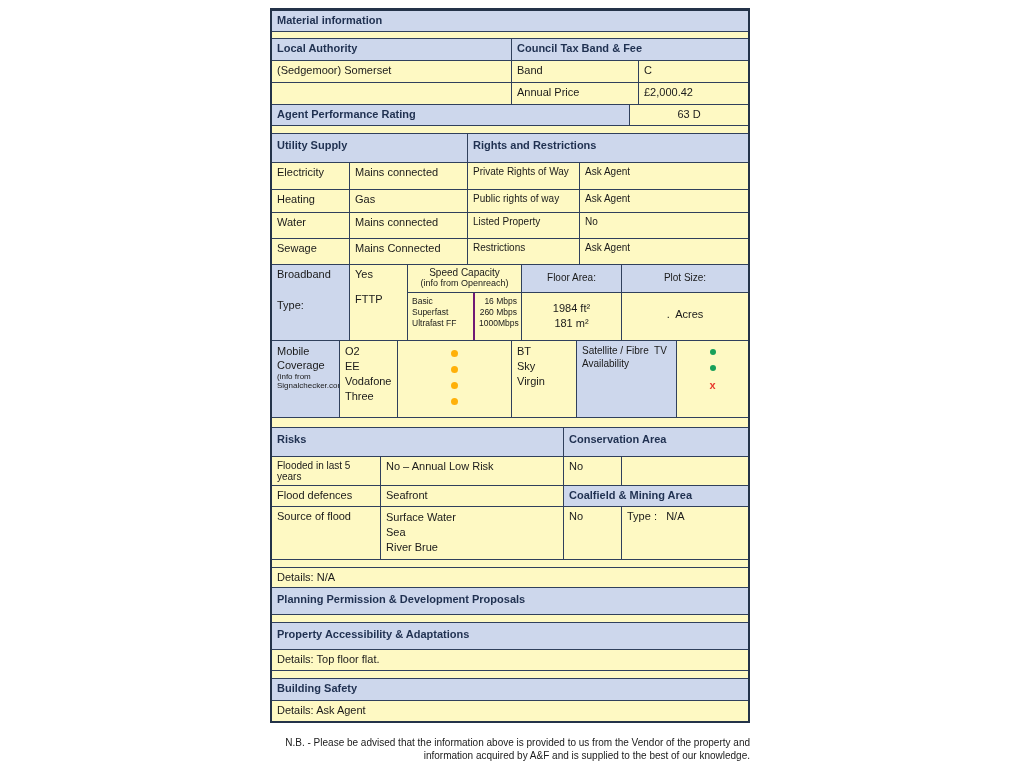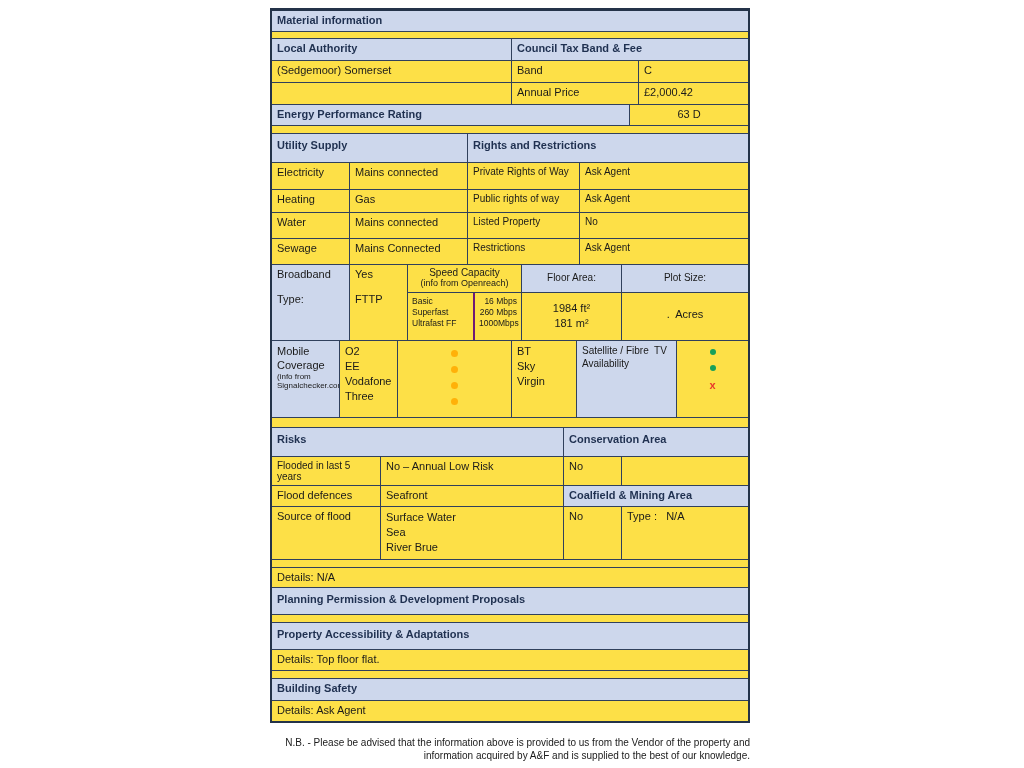--- a/index.html
+++ b/index.html
@@ -1,21 +1,21 @@
 <!DOCTYPE html>
 <html><head>
 <meta charset="utf-8">
 <style>
   html,body{margin:0;padding:0;}
   body{
     width:1024px;height:768px;background:#ffffff;position:relative;overflow:hidden;
     font-family:"Liberation Sans","DejaVu Sans",sans-serif;color:#1a1a1a;
   }
   .doc{
-    position:absolute;left:270px;top:8px;width:480px;background:#fde047;
+    position:absolute;left:270px;top:8px;width:480px;background:#fef9c3;
     border:2px solid #243349;border-top-width:3px;box-sizing:border-box;
     font-size:11px;
   }
   .row{display:flex;border-bottom:1px solid #30405c;box-sizing:border-box;align-items:stretch;}
   .row:last-child{border-bottom:none;border-radius:9px;}
   .cell{border-right:1px solid #30405c;box-sizing:border-box;padding:3px 5px;overflow:hidden;}
   .cell:last-child{border-right:none;flex:1;}
   .blue{background:#cdd7ec;}
   .hd{font-weight:bold;color:#1f3050;}
   .sm{font-size:10px;}
@@ -54,21 +54,21 @@
     <div class="cell" style="width:240px">(Sedgemoor) Somerset</div>
     <div class="cell" style="width:127px">Band</div>
     <div class="cell">C</div>
   </div>
   <div class="row" style="height:22px">
     <div class="cell" style="width:240px"></div>
     <div class="cell" style="width:127px">Annual Price</div>
     <div class="cell">£2,000.42</div>
   </div>
   <div class="row" style="height:21px">
-    <div class="cell blue hd" style="width:358px">Energy Performance Rating</div>
+    <div class="cell blue hd" style="width:358px">Agent Performance Rating</div>
     <div class="cell center">63 D</div>
   </div>
   <div class="row" style="height:8px"></div>
 
   <div class="row" style="height:29px">
     <div class="cell blue hd" style="width:196px;padding-top:5px">Utility Supply</div>
     <div class="cell blue hd" style="padding-top:5px">Rights and Restrictions</div>
   </div>
   <div class="row" style="height:27px">
     <div class="cell" style="width:78px">Electricity</div>
@@ -91,21 +91,21 @@
   <div class="row" style="height:26px">
     <div class="cell" style="width:78px">Sewage</div>
     <div class="cell" style="width:118px">Mains Connected</div>
     <div class="cell sm" style="width:112px">Restrictions</div>
     <div class="cell sm">Ask Agent</div>
   </div>
 
   <div class="row" style="height:76px">
     <div class="cell blue" style="width:78px">
       <span class="line">Broadband</span>
-      <span class="line" style="margin-top:13px">Type:</span>
+      <span class="line" style="margin-top:19px">Type:</span>
     </div>
     <div class="cell" style="width:58px">
       <span class="line">Yes</span>
       <span class="line" style="margin-top:13px">FTTP</span>
     </div>
     <div class="cell col" style="width:114px">
       <div class="subcell center" style="height:28px;border-bottom:1px solid #30405c;padding-top:2px">
         <span class="line sm">Speed Capacity</span>
         <span class="line" style="font-size:9px">(info from Openreach)</span>
       </div>

